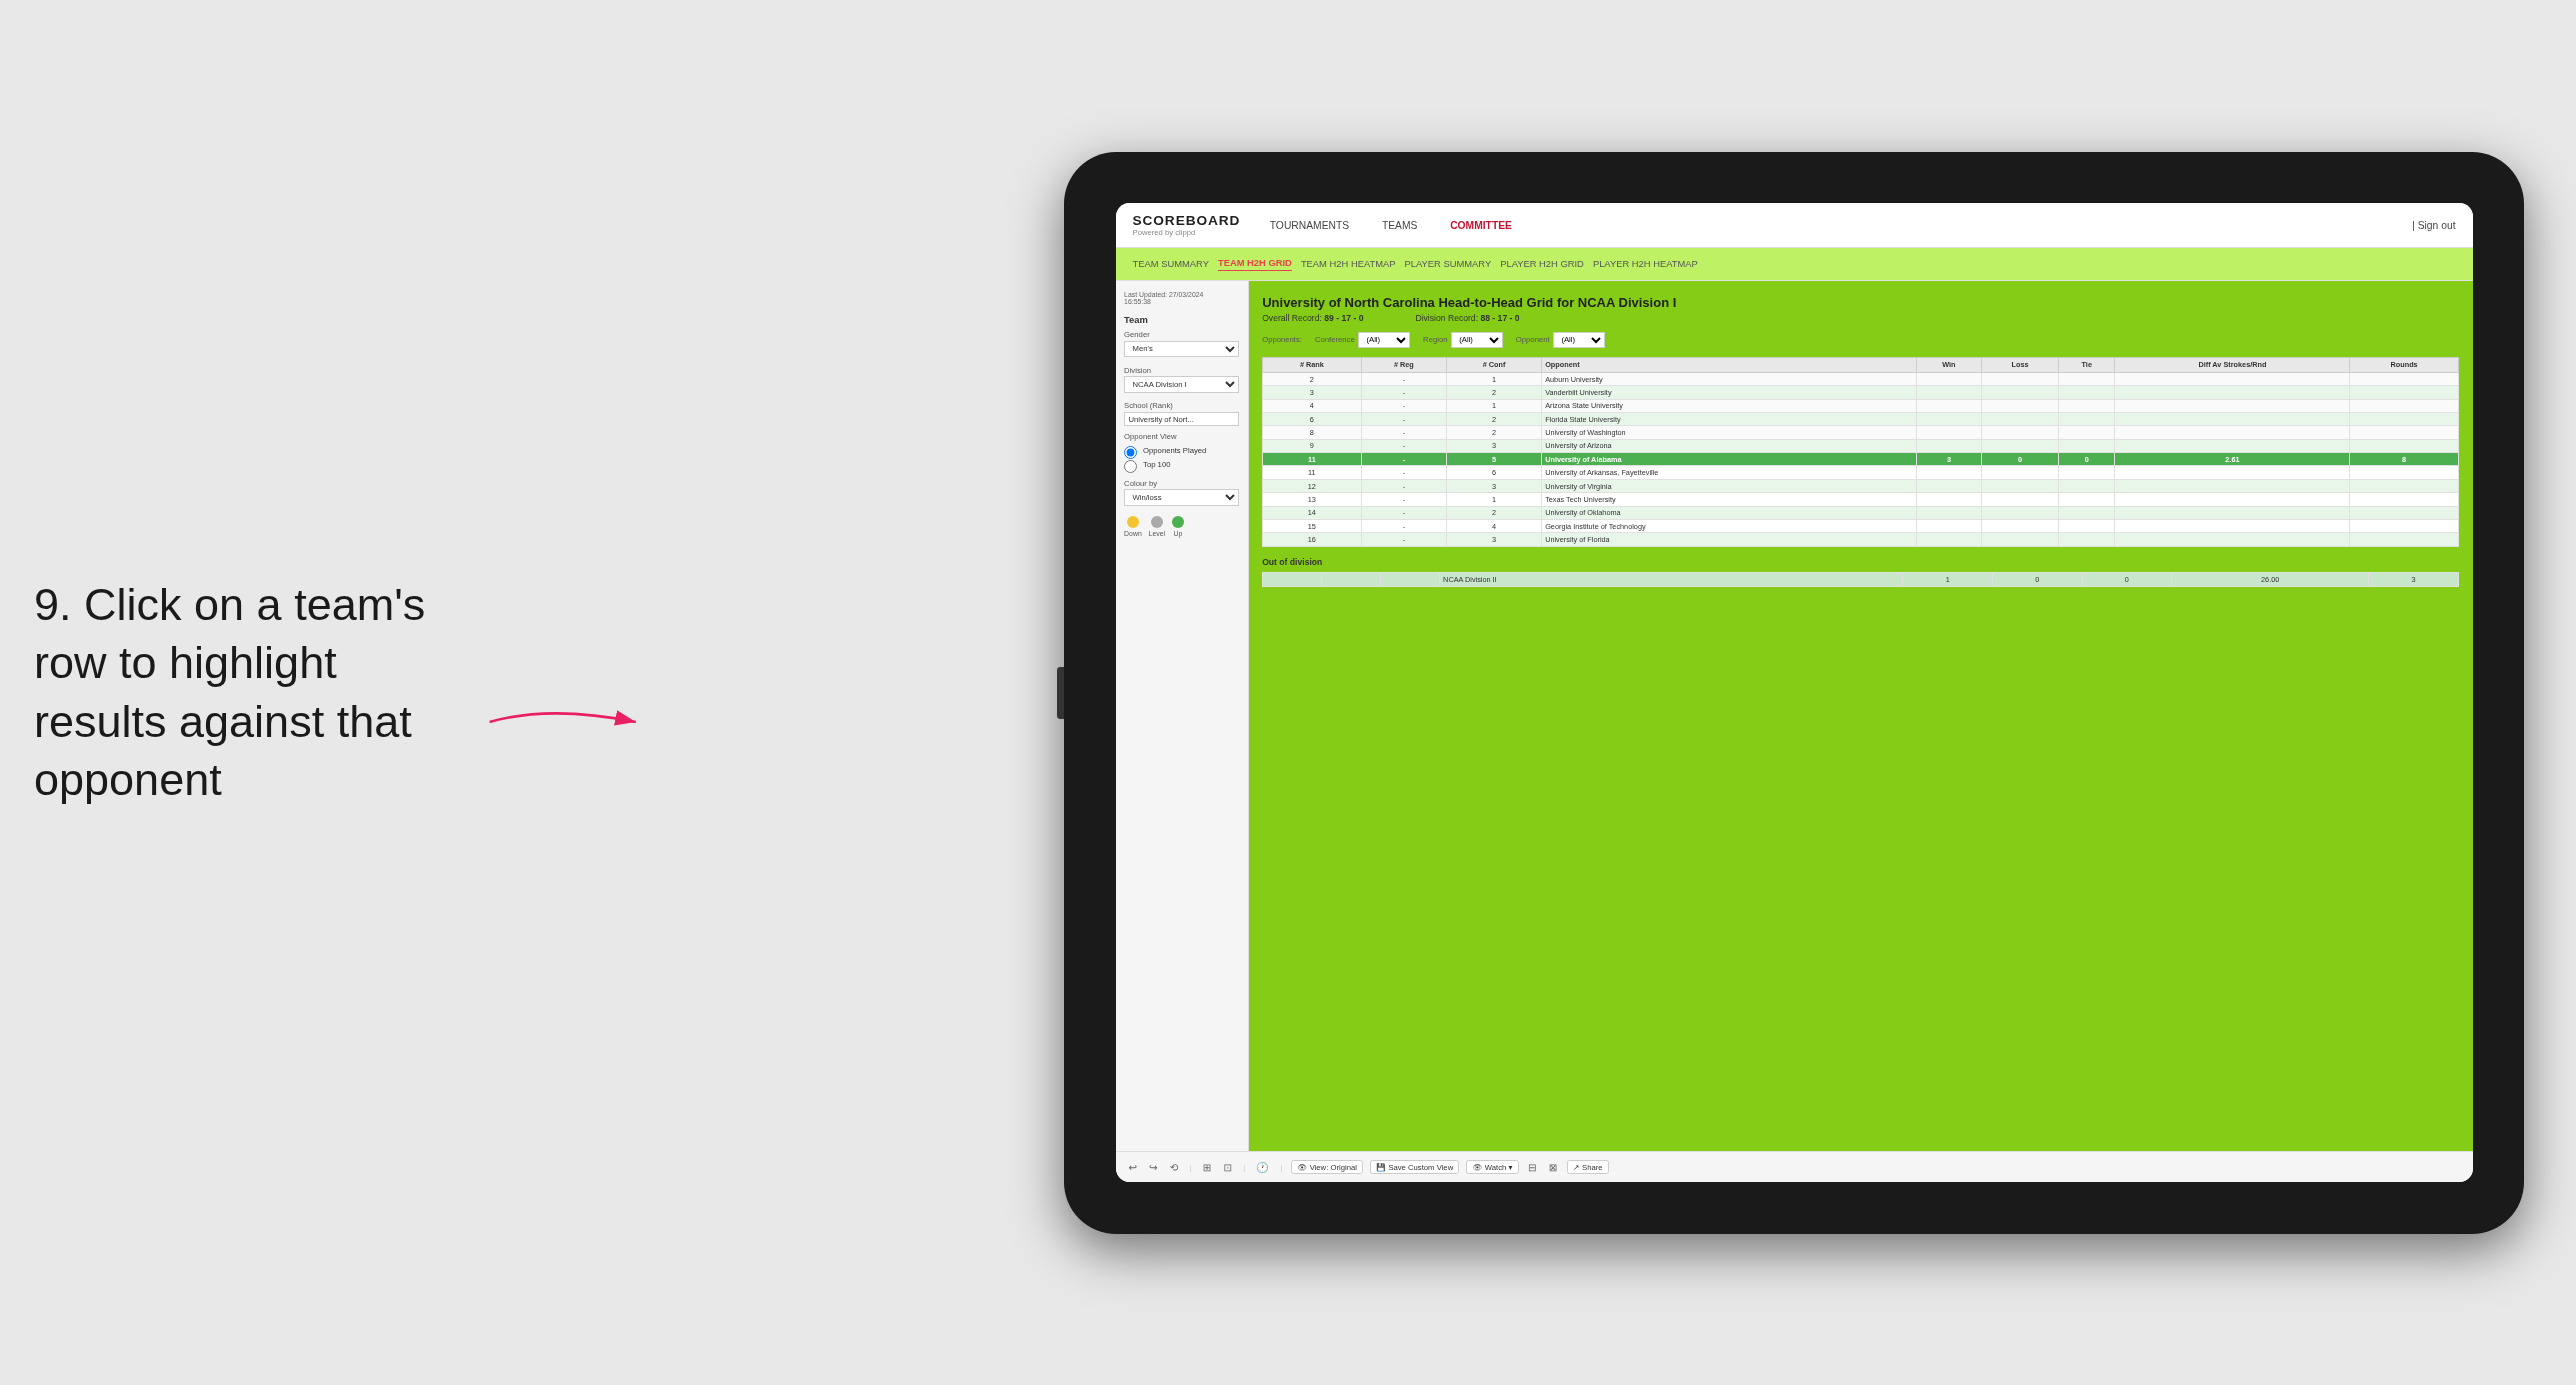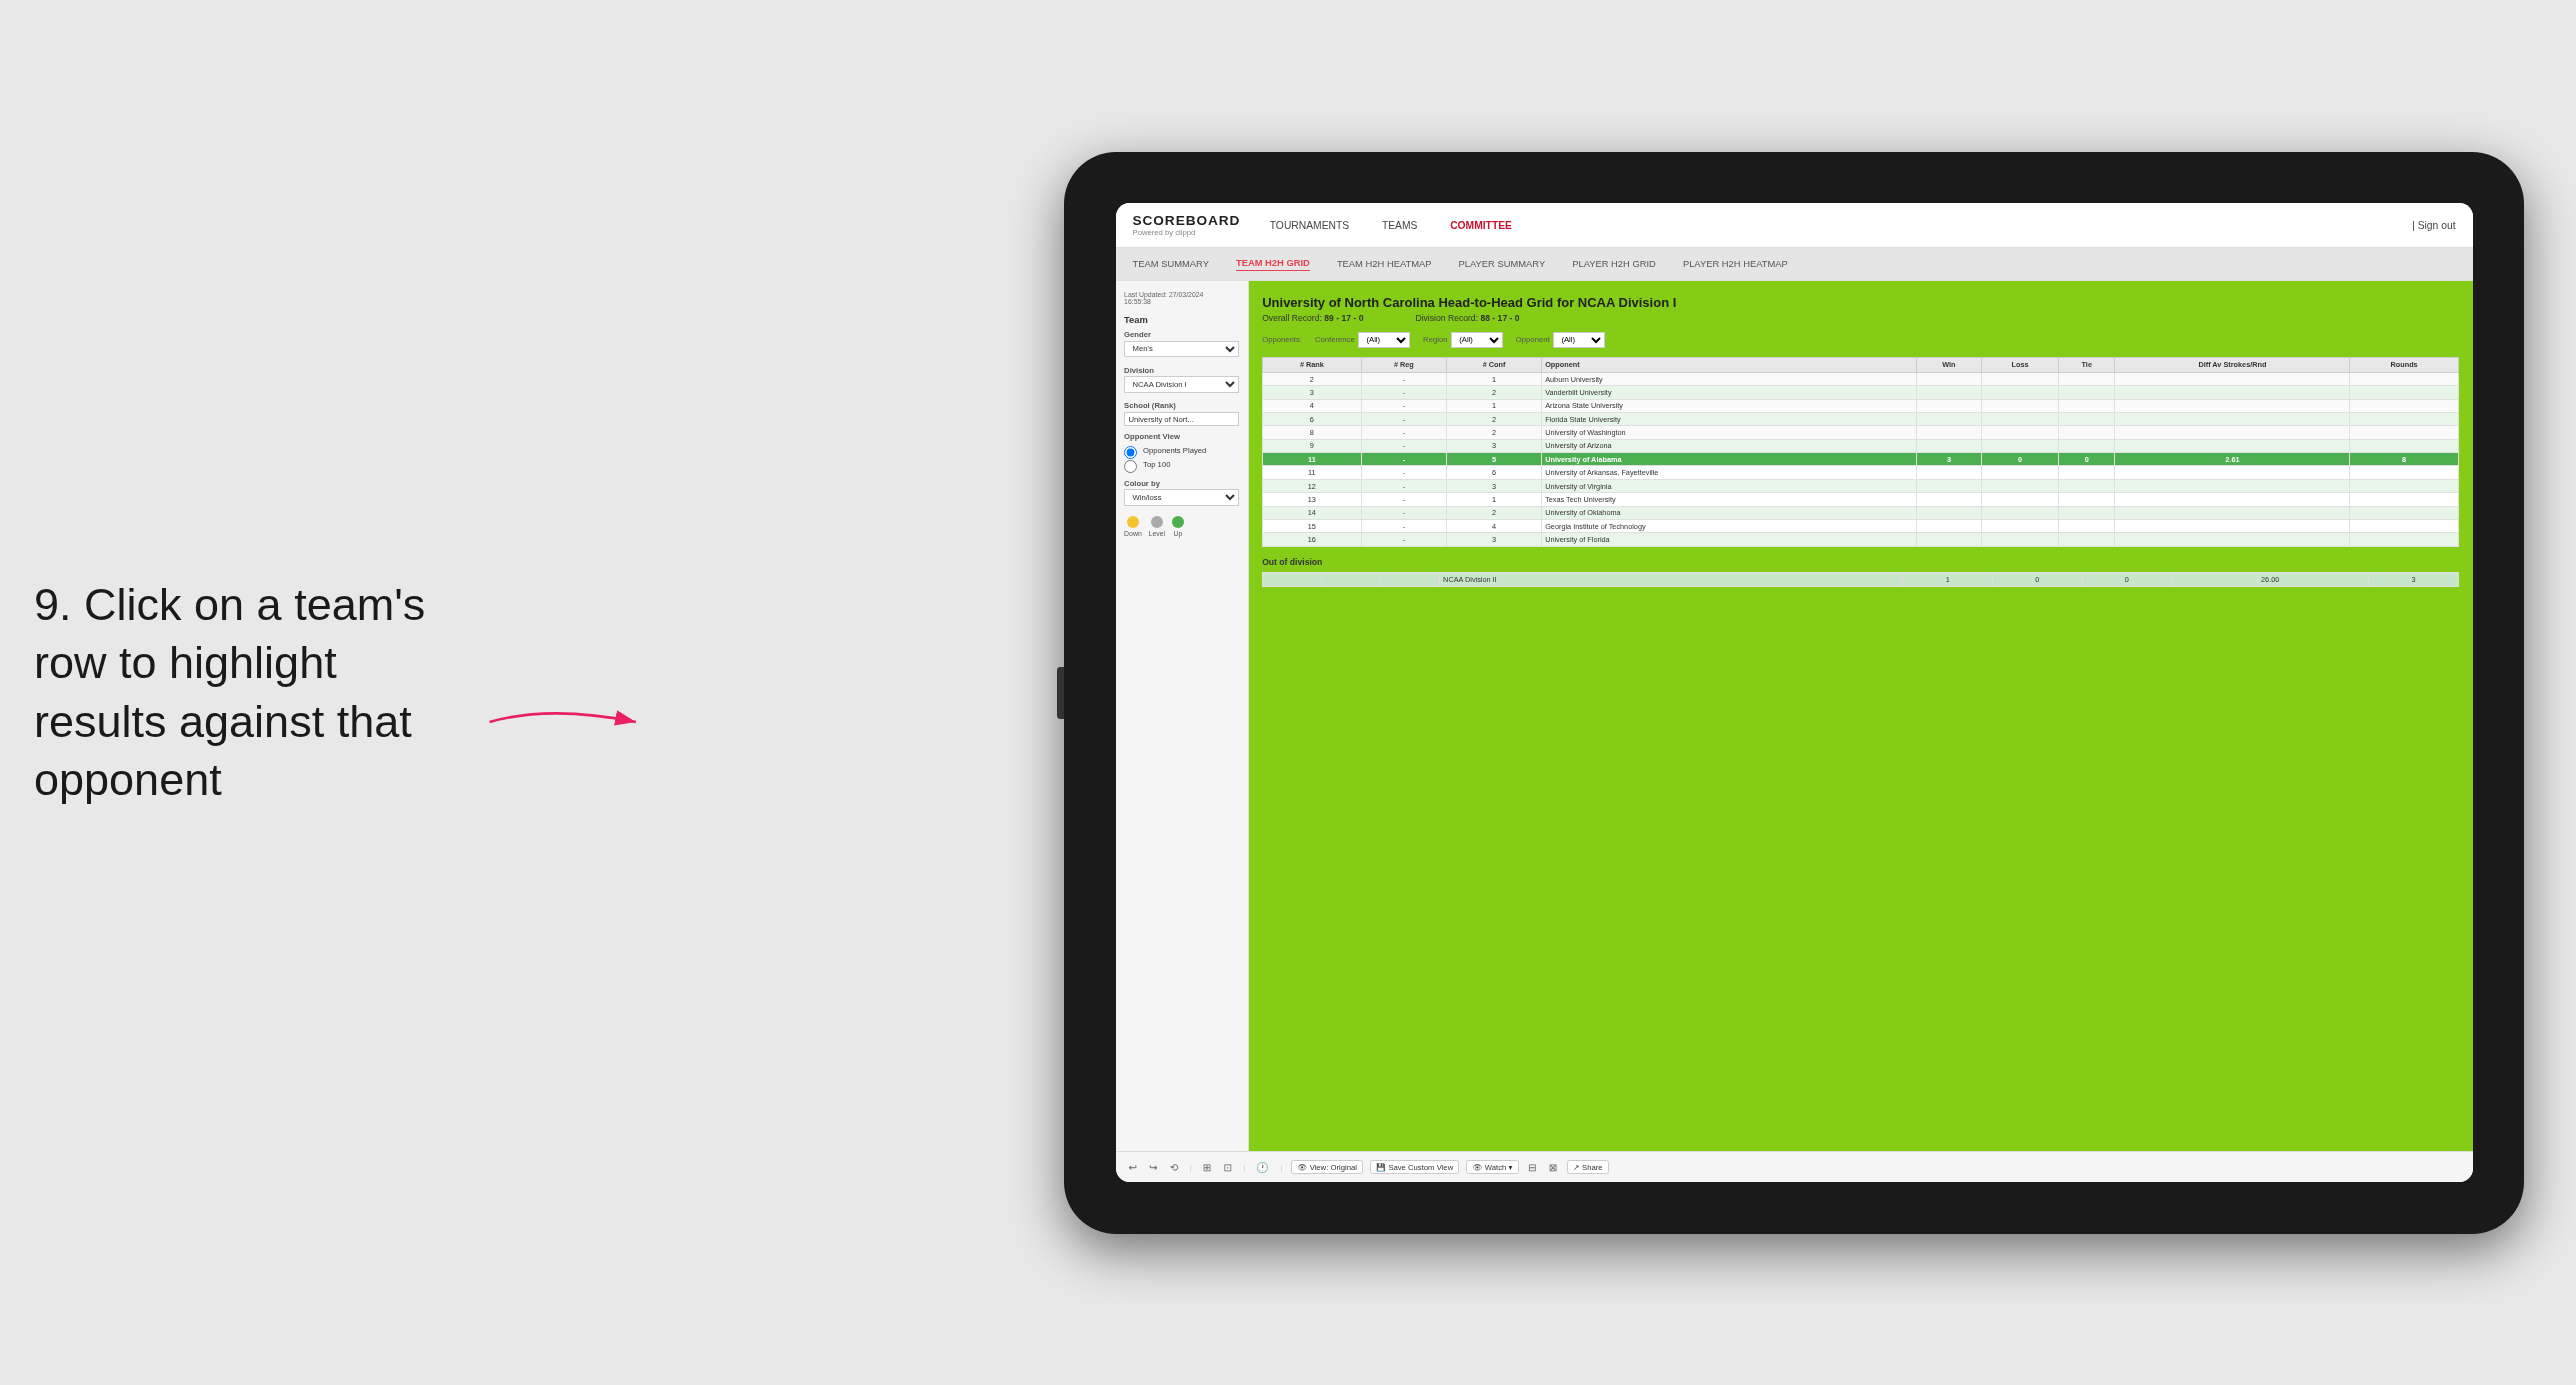--- a/index.html
+++ b/index.html
@@ -112,25 +112,25 @@
     }
 
     .sign-out {
       font-size: 10.3px;
       color: #444;
       cursor: pointer;
     }
 
     
     .sub-nav {
-      background: #e5e5e5;
+      background: #bef264;
       border-bottom: 1.7px solid #e0e0e0;
       padding: 0 17px;
       display: flex;
-      gap: 27px;
+      gap: 9px;
       height: 33px;
       align-items: center;
       flex-shrink: 0;
     }
 
     .sub-nav-link {
       font-size: 9.4px;
       color: #555;
       cursor: pointer;
       padding-bottom: 1.7px;
@@ -172,21 +172,20 @@
       color: #333;
       margin-bottom: 3.4px;
       margin-top: 6.9px;
     }
 
     .sidebar-label {
       font-size: 7.7px;
       color: #555;
       margin-bottom: 1.7px;
       margin-top: 5.2px;
-      font-weight: bold;
     }
 
     .sidebar-select {
       width: 100%;
       font-size: 7.7px;
       padding: 1.7px 3.4px;
       border: 0.9px solid #ccc;
       background: #fff;
       color: #333;
       margin-bottom: 3.4px;

